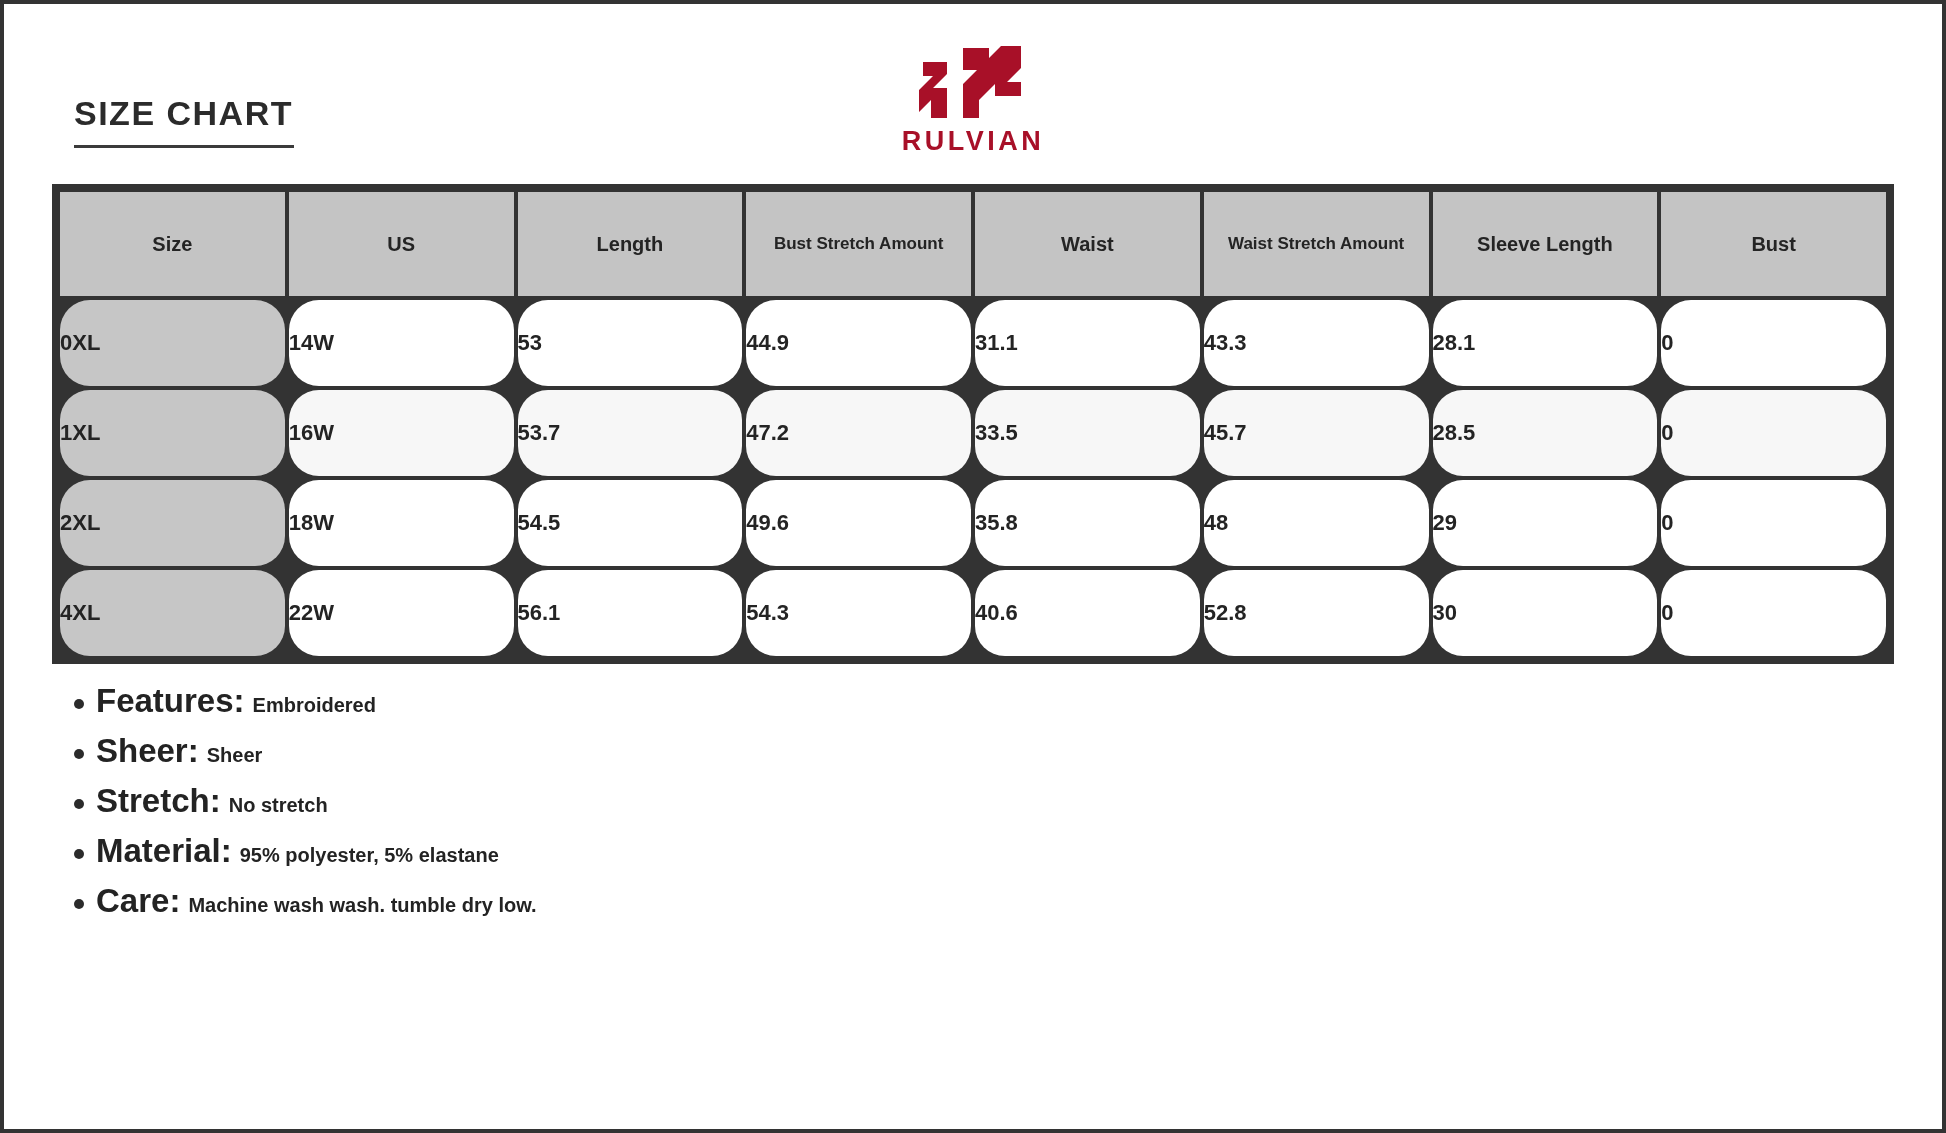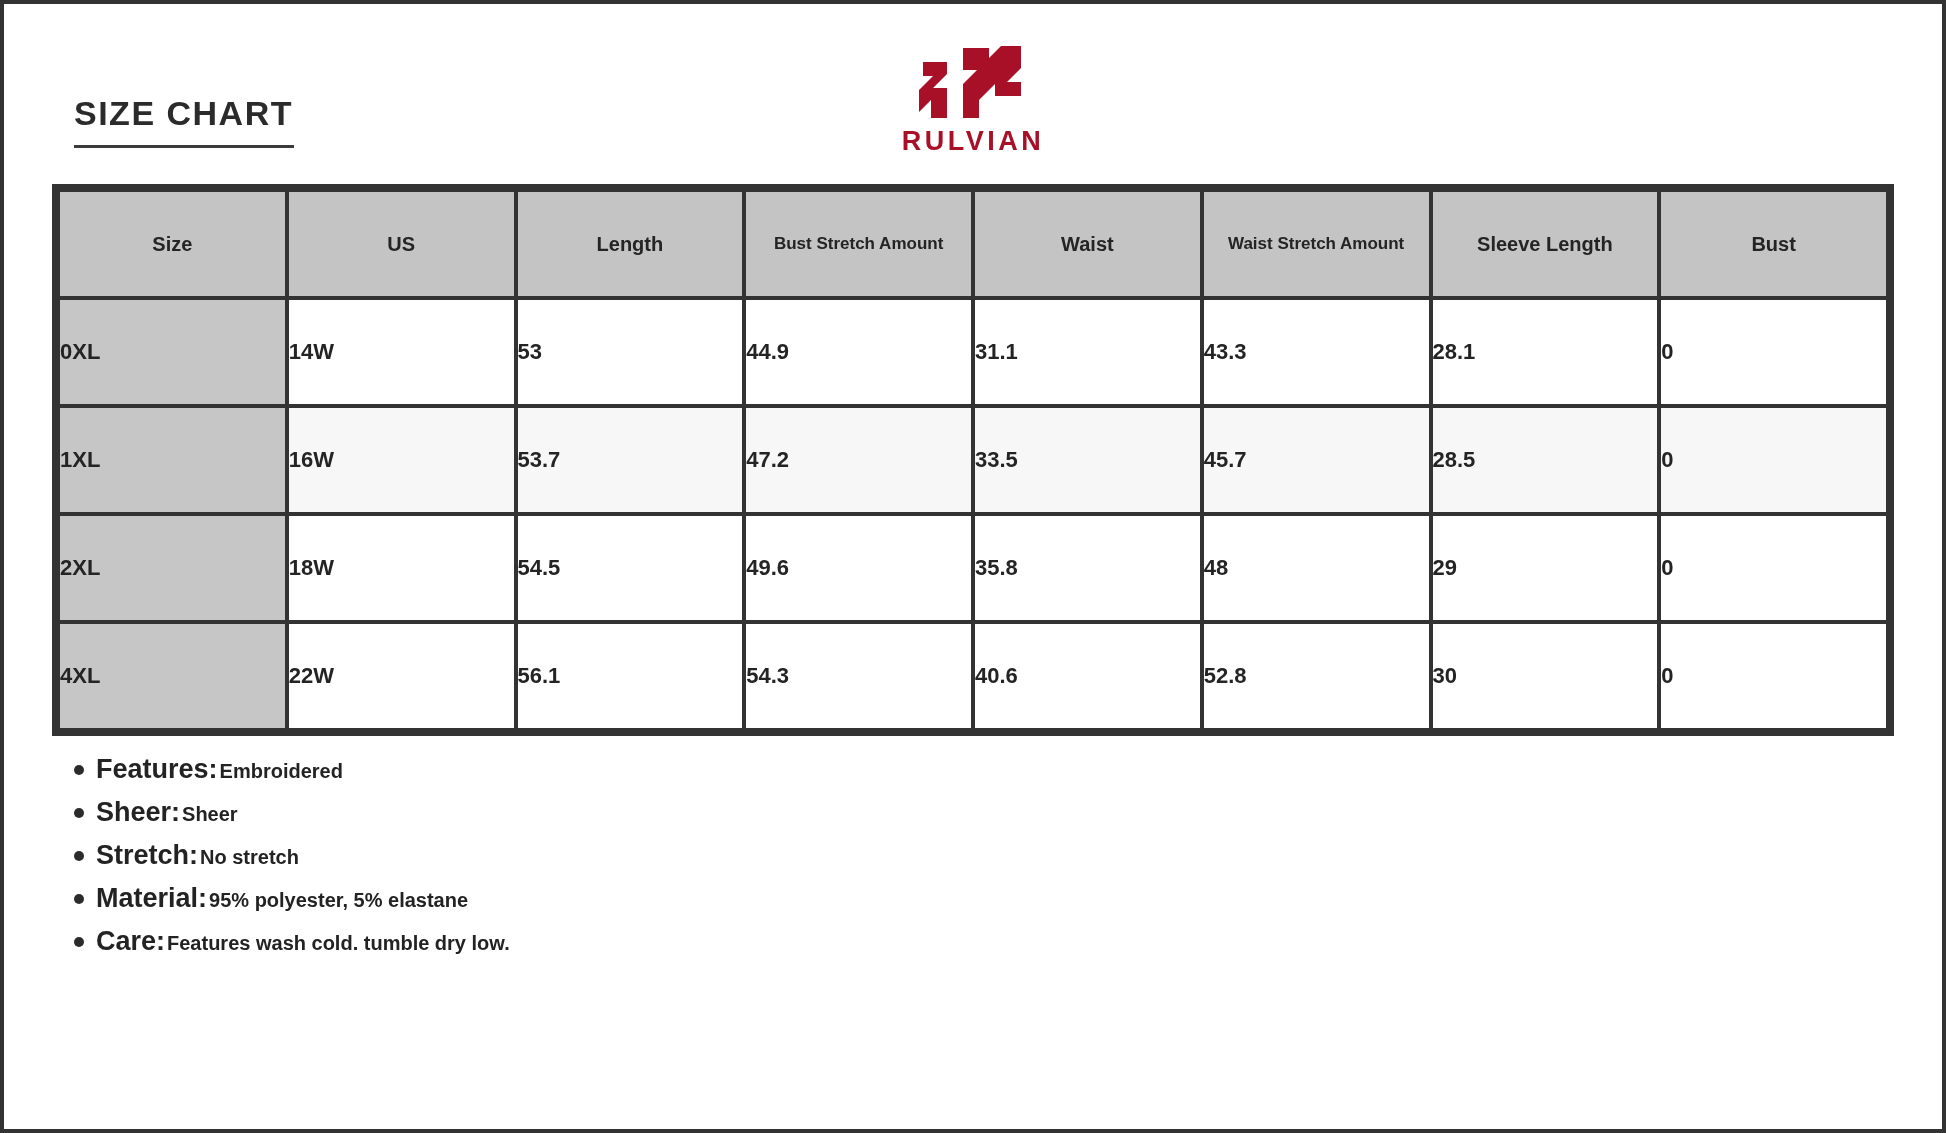--- a/index.html
+++ b/index.html
@@ -93,22 +93,23 @@
   }
   table.size-table thead th {
     background: #c4c4c4;
     height: 104px;
     font-size: 20px;
   }
   table.size-table thead th.small {
     font-size: 17px;
   }
   table.size-table tbody td {
-    height: 104px;
+    height: 86px;
     font-size: 22px;
+    border-radius: 30px;
   }
   table.size-table tbody tr.alt td {
     background: #f7f7f7;
   }
   table.size-table tbody td.size-cell {
     background: #c6c6c6;
     font-size: 22px;
   }
   table.size-table tbody tr.alt td.size-cell {
     background: #c6c6c6;
@@ -126,24 +127,24 @@
   .bullet {
     width: 10px;
     height: 10px;
     border-radius: 50%;
     background: #2b2b2b;
     margin-right: 12px;
     flex: 0 0 auto;
     transform: translateY(-3px);
   }
   .note-label {
-    font-size: 27px;
+    font-size: 33px;
     font-weight: bold;
     color: #232323;
-    margin-right: 2px;
+    margin-right: 8px;
     white-space: nowrap;
   }
   .note-value {
     font-size: 20px;
     font-weight: bold;
     color: #232323;
   }
 </style>
 </head>
 <body>
@@ -243,18 +244,18 @@
         <span class="note-value">No stretch</span>
       </div>
       <div class="note-row">
         <span class="bullet"></span>
         <span class="note-label">Material:</span>
         <span class="note-value">95% polyester, 5% elastane</span>
       </div>
       <div class="note-row">
         <span class="bullet"></span>
         <span class="note-label">Care:</span>
-        <span class="note-value">Features wash cold. tumble dry low.</span>
+        <span class="note-value">Machine wash wash. tumble dry low.</span>
       </div>
     </div>
 
   </div>
 </div>
 
 </body></html>

